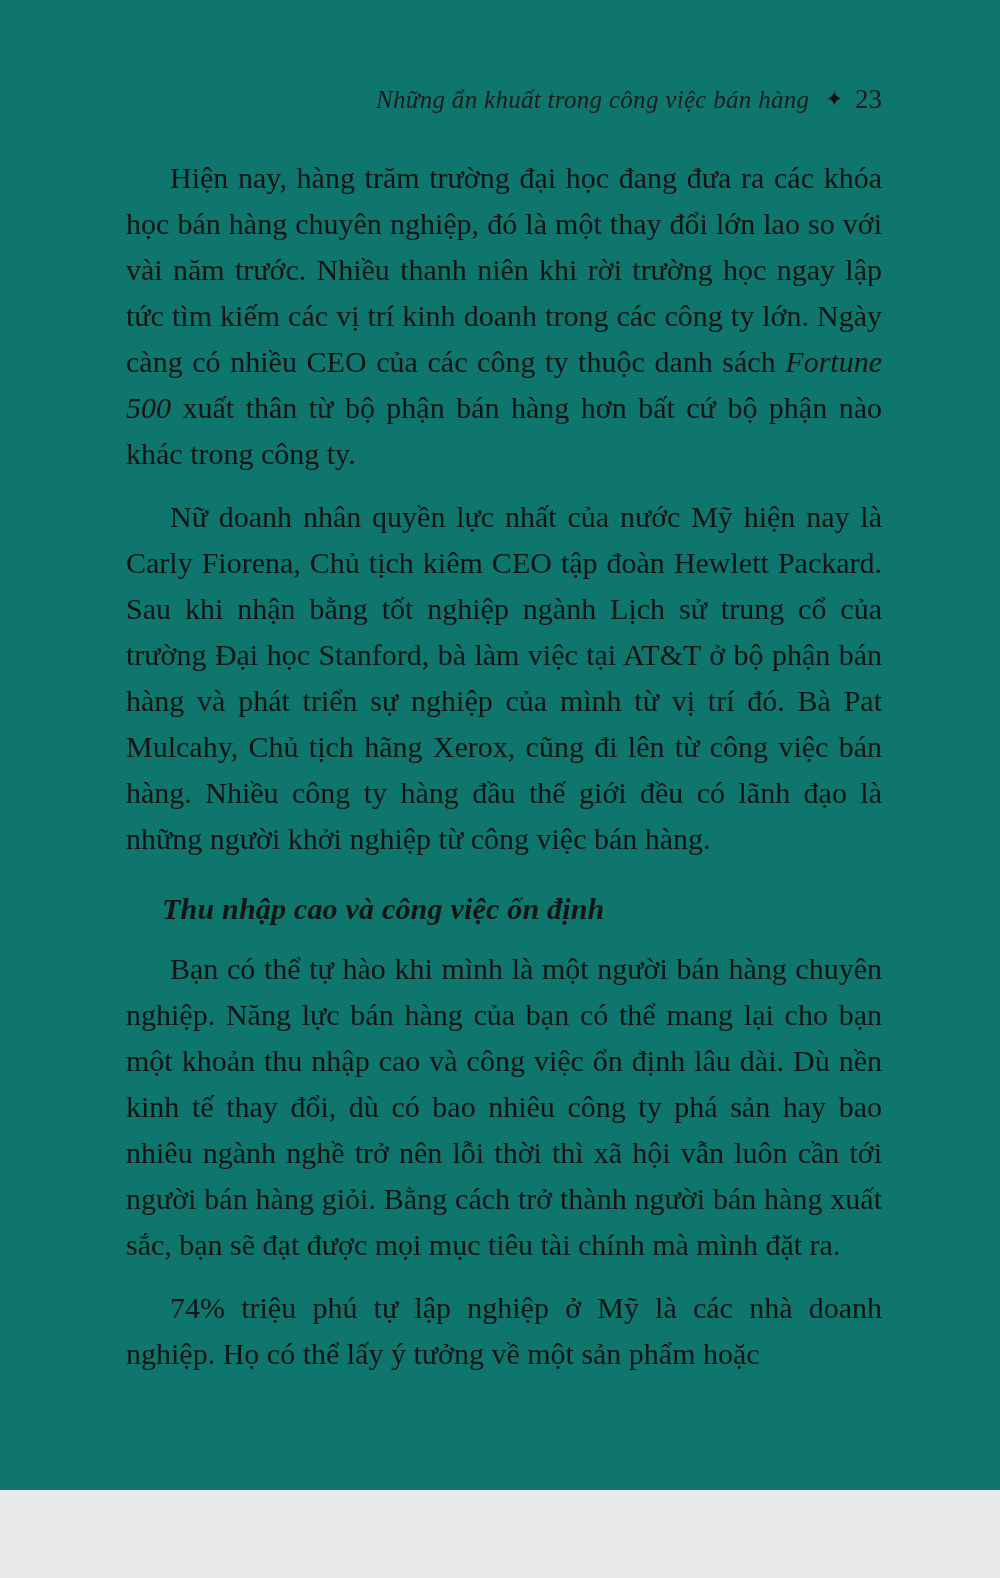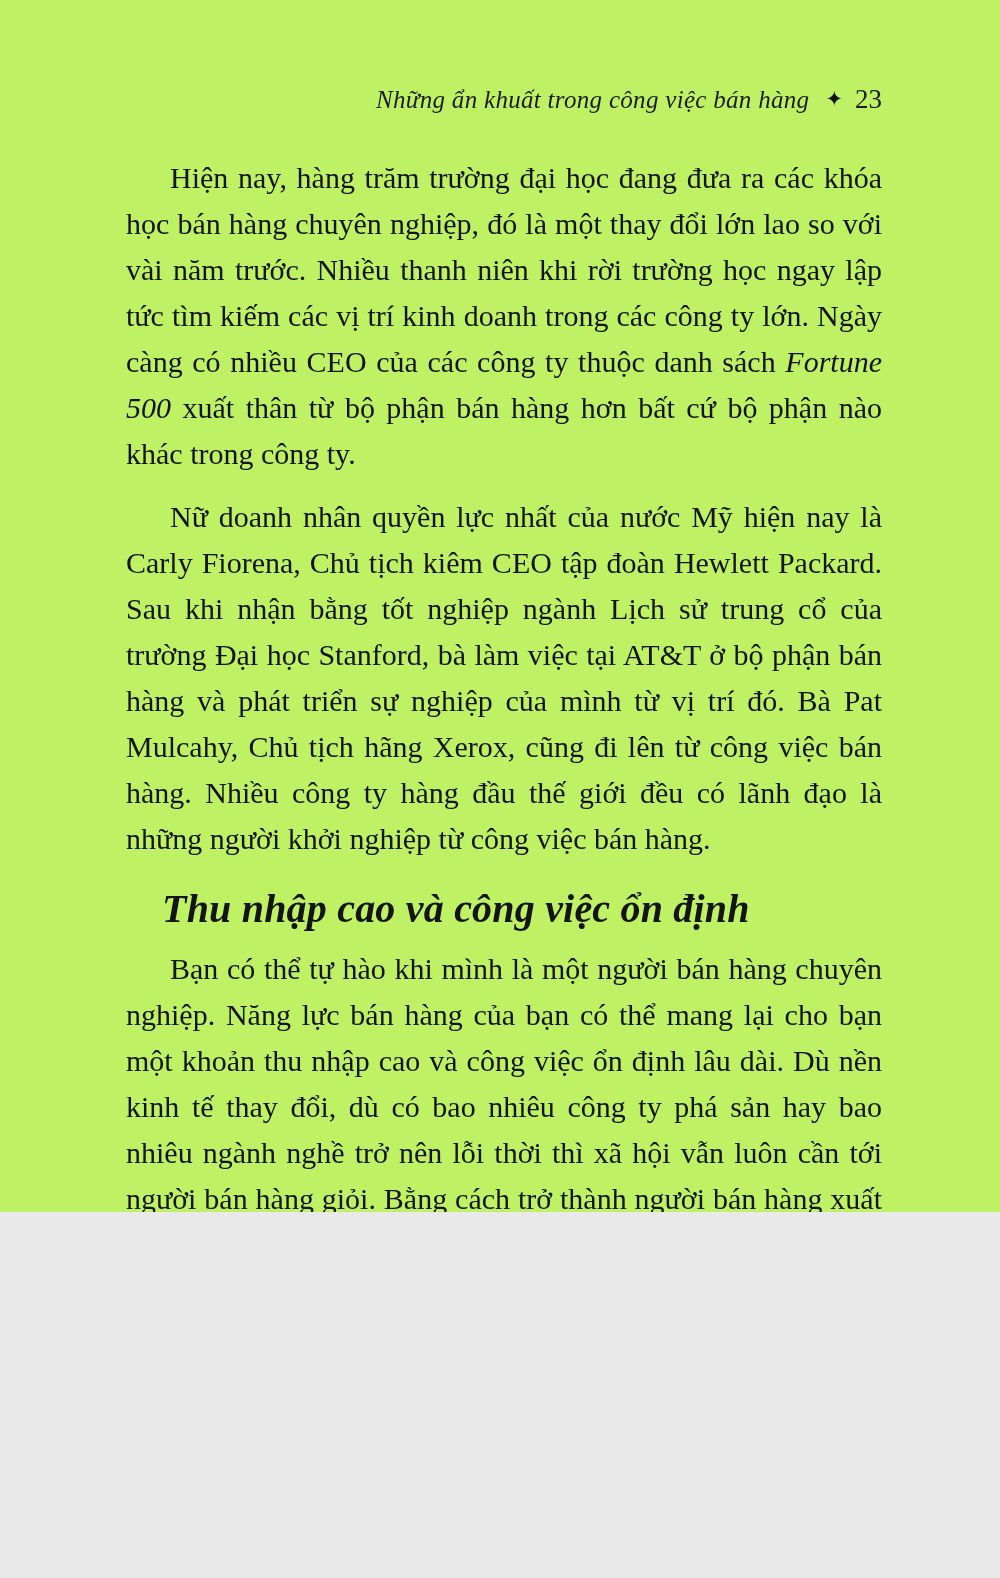--- a/index.html
+++ b/index.html
@@ -3,23 +3,23 @@
 <meta charset="utf-8">
 <style>
   html, body {
     margin: 0;
     padding: 0;
     background: #e9e9e9;
   }
   .page {
     position: relative;
     width: 1000px;
-    height: 1212px;
+    height: 1490px;
     margin: 0 auto;
-    background: #bef264;
+    background: #0f766e;
     overflow: hidden;
     font-family: "Liberation Serif", "DejaVu Serif", serif;
     color: #141414;
   }
   .inner {
     padding: 84px 118px 0 118px;
   }
   .running-head {
     text-align: right;
     font-style: italic;
@@ -47,21 +47,21 @@
     font-size: 30px;
     line-height: 46px;
     text-align: justify;
     text-justify: inter-word;
   }
   .body-text p.paragraph {
     margin: 0 0 17px 8px;
     text-indent: 44px;
   }
   .body-text h2.heading {
-    font-size: 40px;
+    font-size: 30px;
     line-height: 46px;
     font-weight: bold;
     font-style: italic;
     margin: 24px 0 14px 0;
     padding-left: 44px;
     text-align: left;
     letter-spacing: 0.2px;
   }
   .body-text em {
     font-style: italic;
@@ -75,16 +75,17 @@
 
     <div class="running-head">
       <span class="rh-title">Những ẩn khuất trong công việc bán hàng</span><span class="rh-star">✦</span><span class="rh-num">23</span>
     </div>
 
     <div class="body-text" id="blocks">
         <p class="paragraph"><span>Hiện nay, hàng trăm trường đại học đang đưa ra các khóa học bán hàng chuyên nghiệp, đó là một thay đổi lớn lao so với vài năm trước. Nhiều thanh niên khi rời trường học ngay lập tức tìm kiếm các vị trí kinh doanh trong các công ty lớn. Ngày càng có nhiều CEO của các công ty thuộc danh sách </span><em>Fortune 500</em><span> xuất thân từ bộ phận bán hàng hơn bất cứ bộ phận nào khác trong công ty.</span></p>
         <p class="paragraph"><span>Nữ doanh nhân quyền lực nhất của nước Mỹ hiện nay là Carly Fiorena, Chủ tịch kiêm CEO tập đoàn Hewlett Packard. Sau khi nhận bằng tốt nghiệp ngành Lịch sử trung cổ của trường Đại học Stanford, bà làm việc tại AT&amp;T ở bộ phận bán hàng và phát triển sự nghiệp của mình từ vị trí đó. Bà Pat Mulcahy, Chủ tịch hãng Xerox, cũng đi lên từ công việc bán hàng. Nhiều công ty hàng đầu thế giới đều có lãnh đạo là những người khởi nghiệp từ công việc bán hàng.</span></p>
         <h2 class="heading"><span>Thu nhập cao và công việc ổn định</span></h2>
         <p class="paragraph"><span>Bạn có thể tự hào khi mình là một người bán hàng chuyên nghiệp. Năng lực bán hàng của bạn có thể mang lại cho bạn một khoản thu nhập cao và công việc ổn định lâu dài. Dù nền kinh tế thay đổi, dù có bao nhiêu công ty phá sản hay bao nhiêu ngành nghề trở nên lỗi thời thì xã hội vẫn luôn cần tới người bán hàng giỏi. Bằng cách trở thành người bán hàng xuất sắc, bạn sẽ đạt được mọi mục tiêu tài chính mà mình đặt ra.</span></p>
+        <p class="paragraph"><span>74% triệu phú tự lập nghiệp ở Mỹ là các nhà doanh nghiệp. Họ có thể lấy ý tưởng về một sản phẩm hoặc</span></p>
       </div>
 
   </div>
 </div>
 
 </body></html>

